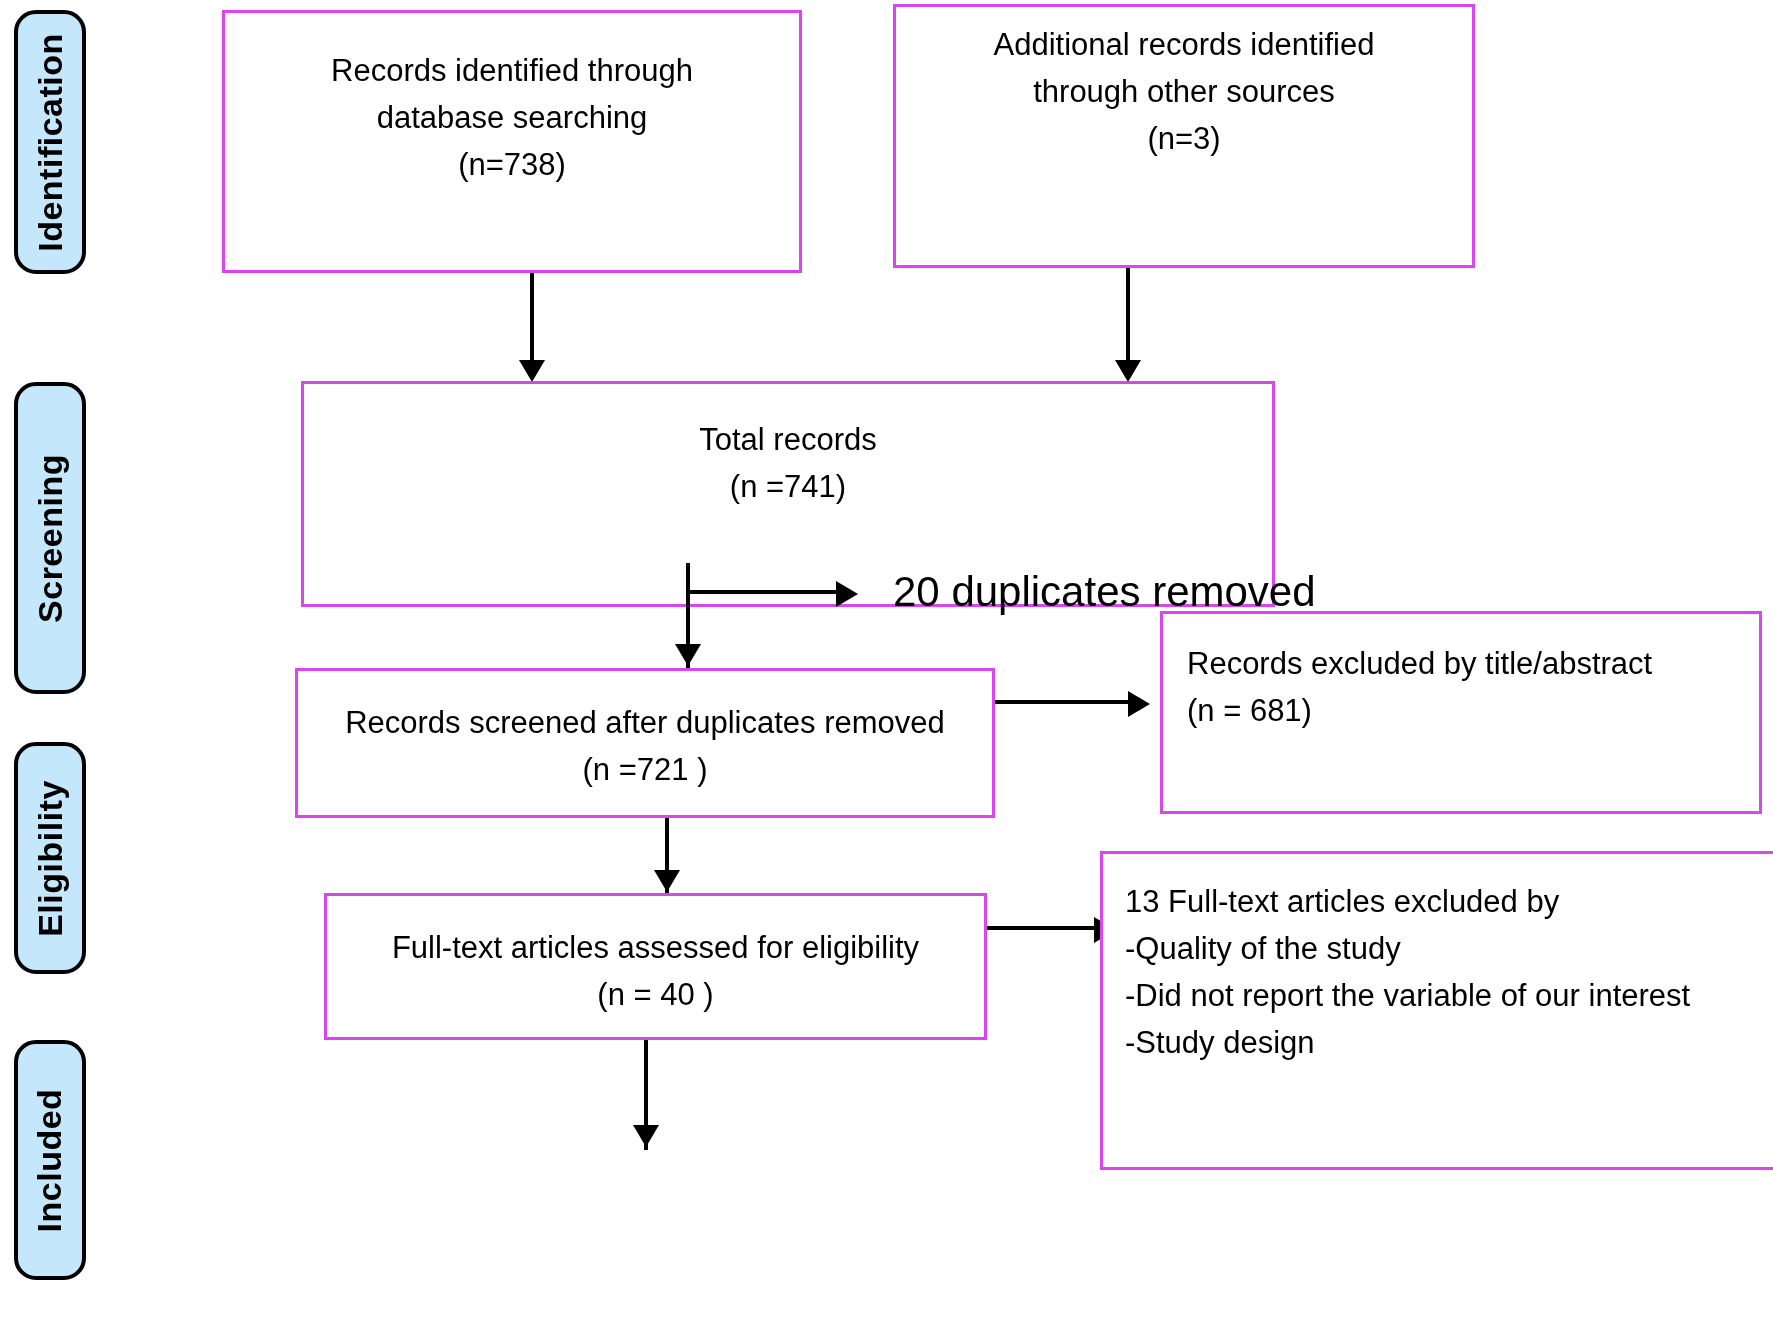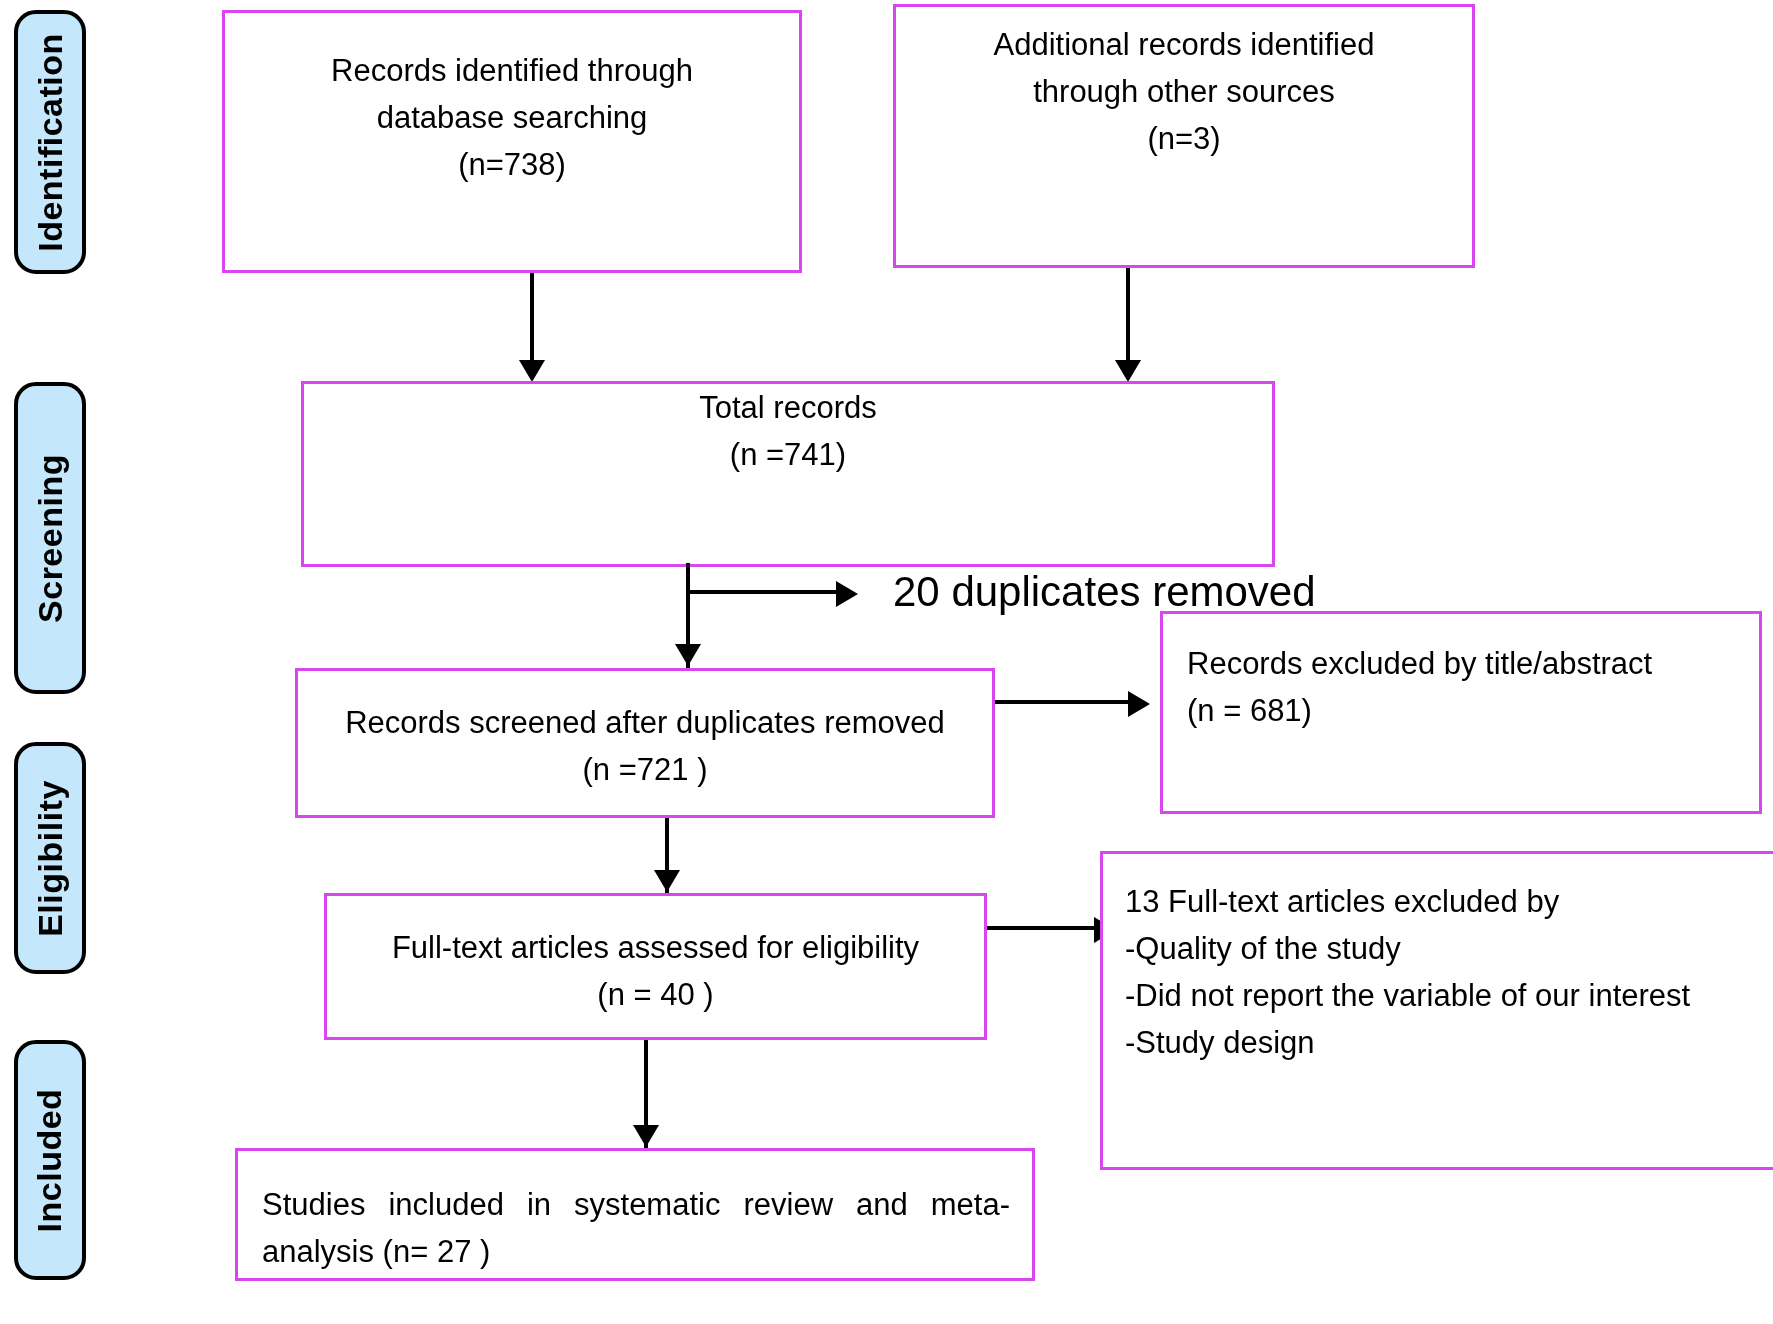--- a/index.html
+++ b/index.html
@@ -130,21 +130,21 @@
 through other sources
 (n=3)</span>
   </div>
 
   <div class="vline" style="left:530px; top:273px; height:90px;"></div>
   <div class="arrow-down" style="left:519px; top:360px;"></div>
 
   <div class="vline" style="left:1126px; top:268px; height:95px;"></div>
   <div class="arrow-down" style="left:1115px; top:360px;"></div>
 
-  <div class="flow-box centered" style="left:301px; top:381px; width:974px; height:186px; ">
+  <div class="flow-box centered" style="left:301px; top:381px; width:974px; height:226px; padding-top:32px;">
     <span class="box-text">Total records
 (n =741)</span>
   </div>
 
   <div class="vline" style="left:686px; top:563px; height:105px;"></div>
   <div class="arrow-down" style="left:675px; top:644px;"></div>
 
   <div class="hline" style="left:686px; top:590px; width:155px;"></div>
   <div class="arrow-right" style="left:836px; top:581px;"></div>
   <div class="annotation" style="left:893px; top:568px;">20 duplicates removed</div>
@@ -176,17 +176,14 @@
   <div class="flow-box just" style="left:1100px; top:851px; width:778px; height:319px; padding:24px 20px 0 22px;">
     <span class="box-text">13 Full-text articles excluded by
 -Quality of the study
 -Did not report the variable of our interest
 -Study design</span>
   </div>
 
   <div class="vline" style="left:644px; top:1040px; height:110px;"></div>
   <div class="arrow-down" style="left:633px; top:1125px;"></div>
 
-  <div class="flow-box just" style="left:235px; top:1148px; width:800px; height:133px; padding:30px 22px 0 24px;">
-    <span class="box-text">Studies included in systematic review and meta-analysis (n= 27 )</span>
-  </div>
 
 </div>
 
 </body></html>

